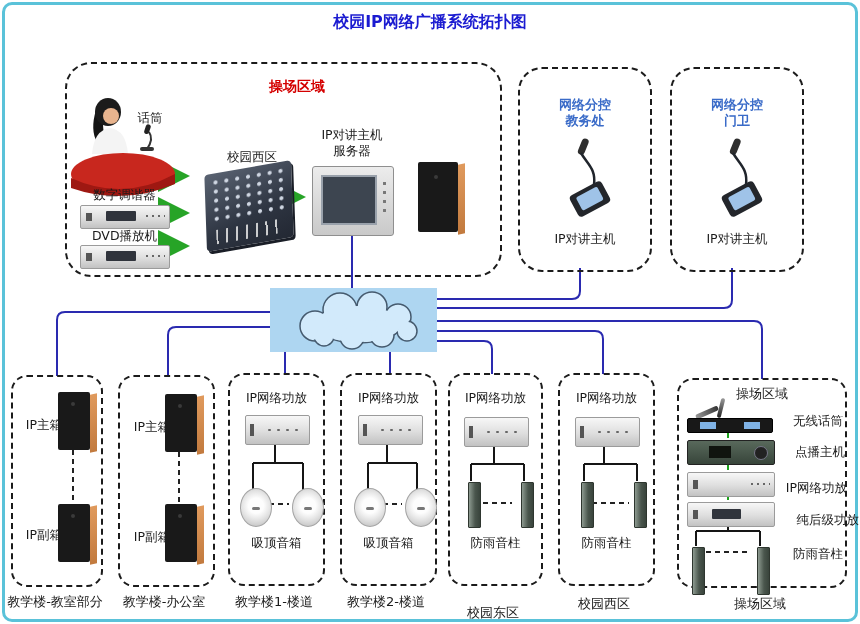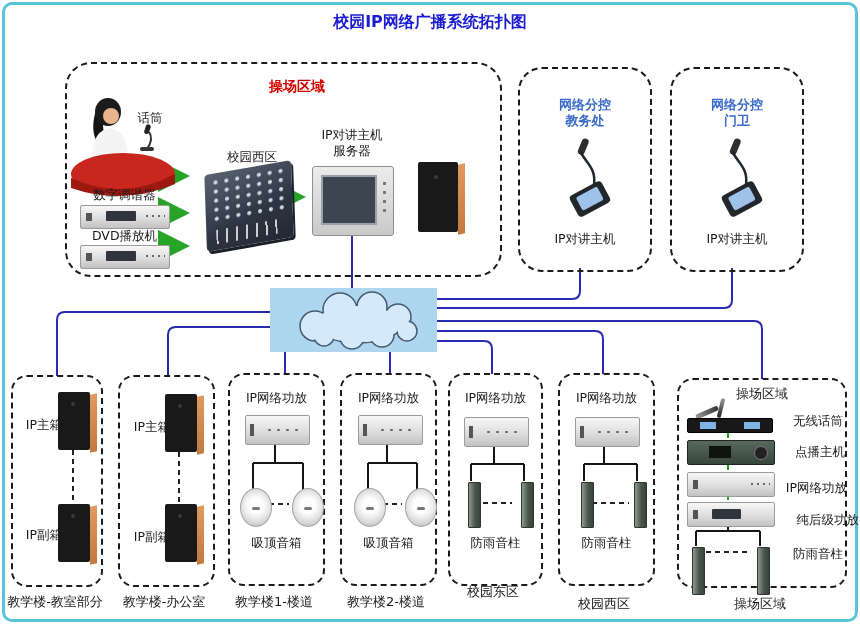--- a/index.html
+++ b/index.html
@@ -253,21 +253,21 @@
   <div class="dbox" style="left:448px;top:373px;width:91px;height:209px">
     <div class="lbl" style="left:0;top:15px;width:91px">IP网络功放</div>
     <div class="rack amp" style="left:14px;top:42px;width:63px;height:28px">
       <i class="b"></i>
         <i class="k"></i>
     </div>
     <div class="col" style="left:18px;top:107px"></div>
     <div class="col" style="left:71px;top:107px"></div>
     <div class="lbl" style="left:0;top:160px;width:91px">防雨音柱</div>
   </div>
-  <div class="zlabel" style="left:443px;top:583px;width:100px">校园东区</div>
+  <div class="zlabel" style="left:443px;top:604px;width:100px">校园东区</div>
 
   <div class="dbox" style="left:558px;top:373px;width:93px;height:209px">
     <div class="lbl" style="left:0;top:15px;width:93px">IP网络功放</div>
     <div class="rack amp" style="left:15px;top:42px;width:63px;height:28px">
       <i class="b"></i>
         <i class="k"></i>
     </div>
     <div class="col" style="left:21px;top:107px"></div>
     <div class="col" style="left:74px;top:107px"></div>
     <div class="lbl" style="left:0;top:160px;width:93px">防雨音柱</div>

